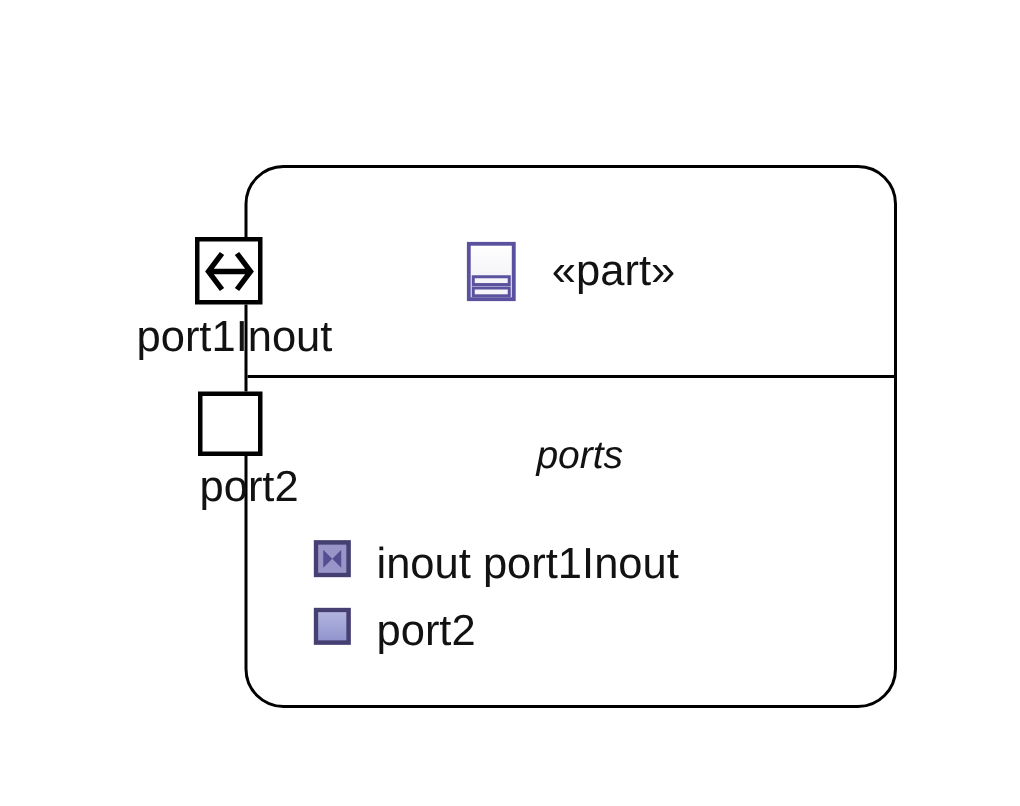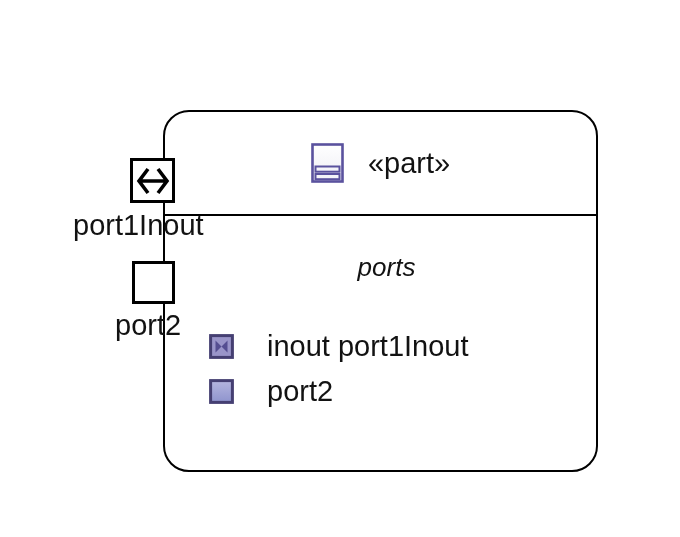--- a/index.html
+++ b/index.html
@@ -8,42 +8,42 @@
     font-family:"Liberation Sans","DejaVu Sans",sans-serif;color:#121212;
   }
   .canvas{position:absolute;inset:0;}
 
   
   .part-box{
     position:absolute;left:163px;top:110px;width:435px;height:362px;
     box-sizing:border-box;border:2.5px solid #000;border-radius:26px;background:#fff;
   }
   .header-comp{
-    box-sizing:border-box;height:104px;border-bottom:2px solid #000;
+    box-sizing:border-box;height:140px;border-bottom:2px solid #000;
     display:flex;align-items:center;justify-content:center;gap:24px;padding-top:0;
   }
   .class-icon{flex:0 0 auto;width:33px;height:40px;}
   .name-block{text-align:center;font-size:29px;line-height:47px;}
   .ports-comp{position:relative;height:220px;padding-left:12px;}
   .ports-title{
     text-align:center;font-style:italic;font-size:26px;line-height:30px;margin-top:36px;
   }
   .ports-list{margin:42px 0 0 32px;}
-  .port-row{display:flex;align-items:center;gap:33px;height:45px;}
+  .port-row{display:flex;gap:17px;height:45px;}
   .port-row .mini-icon{flex:0 0 auto;width:25px;height:25px;}
   .port-row .row-label{font-size:29px;white-space:nowrap;}
 
   
   .edge-port{
     position:absolute;box-sizing:border-box;background:#fff;border:3.5px solid #000;z-index:5;
     display:flex;align-items:center;justify-content:center;
   }
   .edge-port-1{left:130px;top:158px;width:45px;height:45px;}
   .edge-port-2{left:132px;top:261px;width:43px;height:43px;}
-  .edge-label{position:absolute;font-size:29px;z-index:6;white-space:nowrap;}
+  .edge-label{position:absolute;font-size:29px;z-index:6;white-space:nowrap;margin-left:18px;}
   .edge-label-1{left:73px;top:209px;}
   .edge-label-2{left:115px;top:309px;}
 </style>
 </head>
 <body>
 
 <div class="canvas">
 
   <div class="part-box">
 

